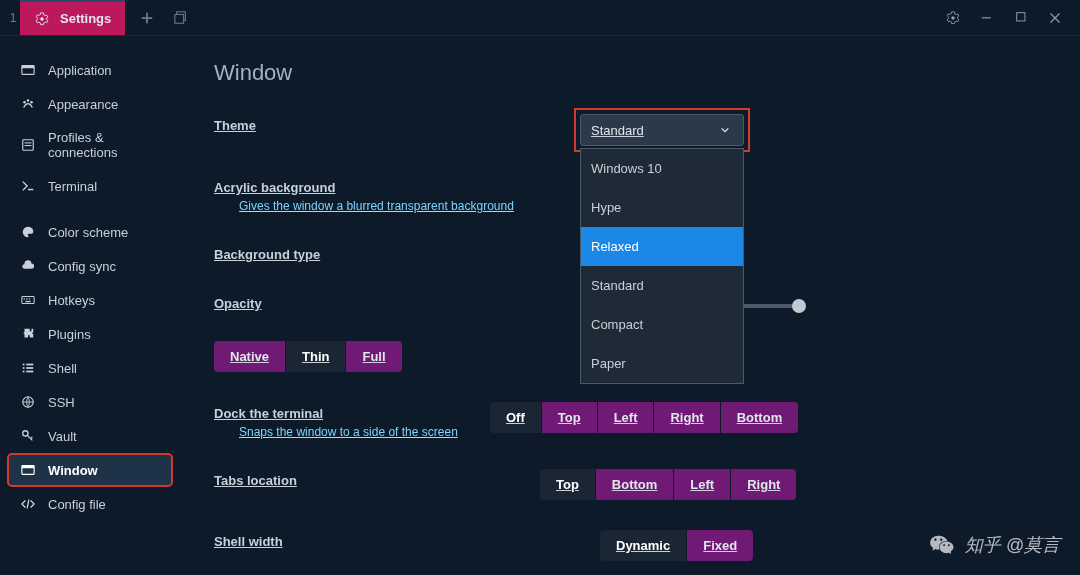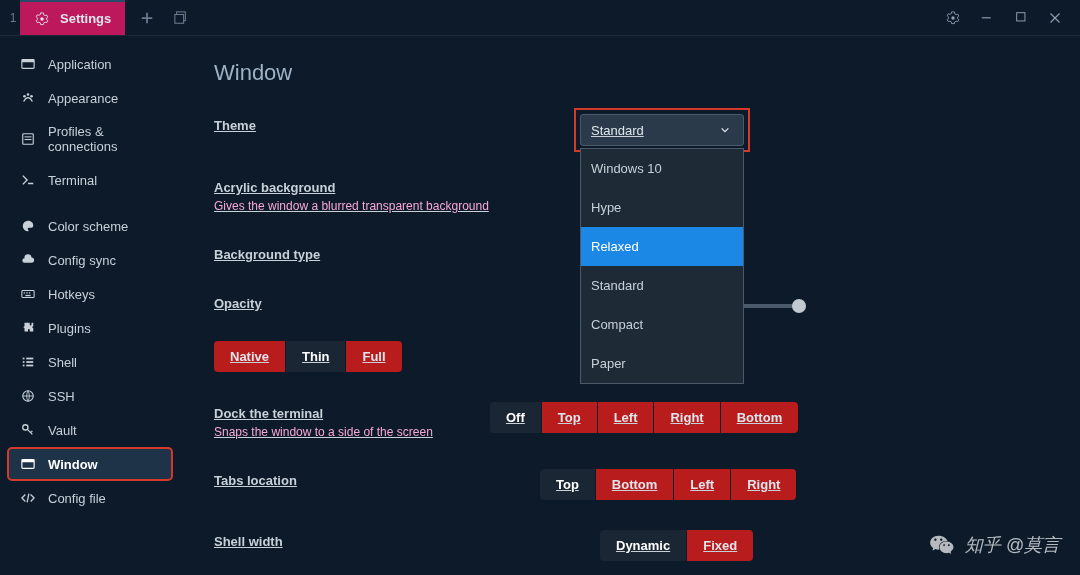--- a/index.html
+++ b/index.html
@@ -59,21 +59,21 @@
   color: #90a0b0;
 }
 .win-controls span { width: 14px; text-align: center; }
 .content {
   flex: 1;
   display: flex;
   overflow: hidden;
 }
 .sidebar {
   width: 180px;
-  padding: 12px 8px;
+  padding: 18px 8px;
   display: flex;
   flex-direction: column;
   gap: 2px;
 }
 .sidebar-group-gap { height: 10px; }
 .sb-item {
   display: flex;
   align-items: center;
   gap: 12px;
   padding: 8px 12px;
@@ -119,22 +119,23 @@
   width: 350px;
   padding-top: 4px;
 }
 .row-label {
   font-size: 13px;
   font-weight: 600;
   color: #c8d0d8;
 }
 .row-desc {
   font-size: 12px;
-  color: #f9a8d4;
+  color: #7dd3fc;
   margin-top: 4px;
+  margin-left: 25px;
 }
 .row-control {
   display: flex;
   gap: 0;
   position: relative;
 }
 .select-wrap {
   position: relative;
   outline: 2px solid #d43a2a;
   outline-offset: 4px;
@@ -171,21 +172,21 @@
   background: #1b88e6;
   color: #fff;
 }
 .btn-group {
   display: flex;
   border-radius: 4px;
   overflow: hidden;
 }
 .btn {
   padding: 8px 16px;
-  background: #b91c1c;
+  background: #701a75;
   color: #e0e6ec;
   font-size: 13px;
   border: none;
   cursor: pointer;
   font-weight: 600;
 }
 .btn + .btn { margin-left: 1px; }
 .btn.active {
   background: #1a2634;
   color: #fff;

